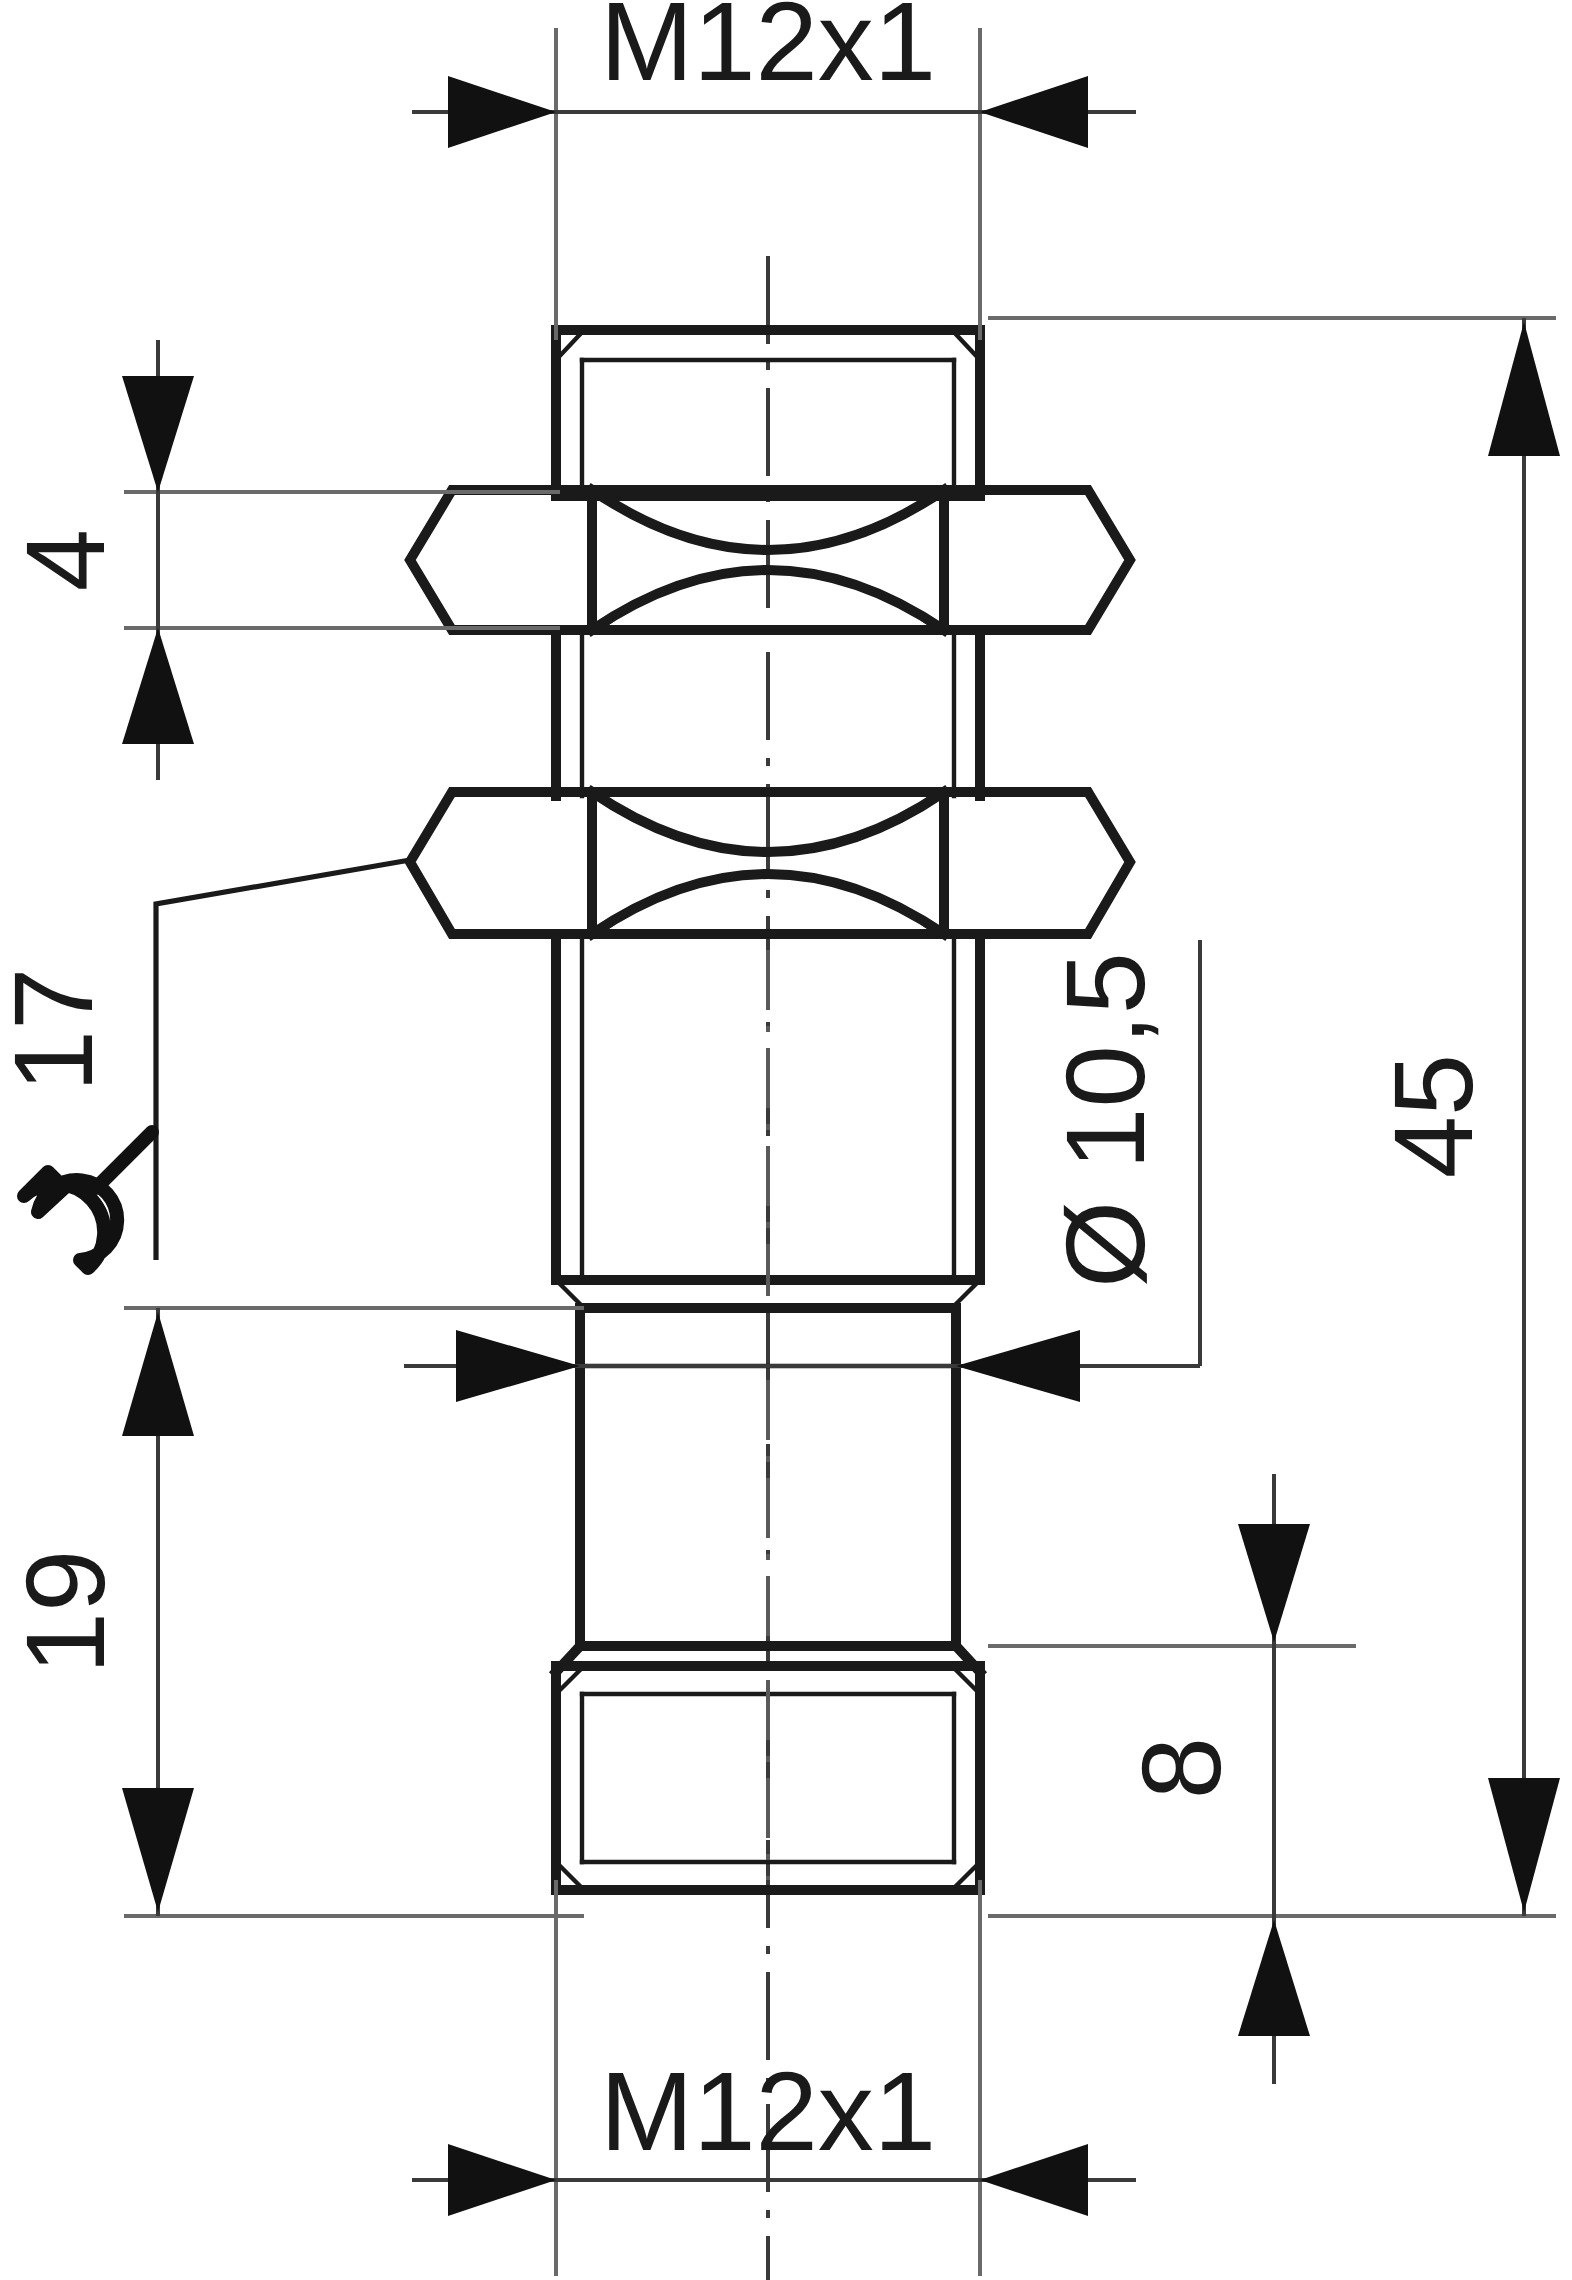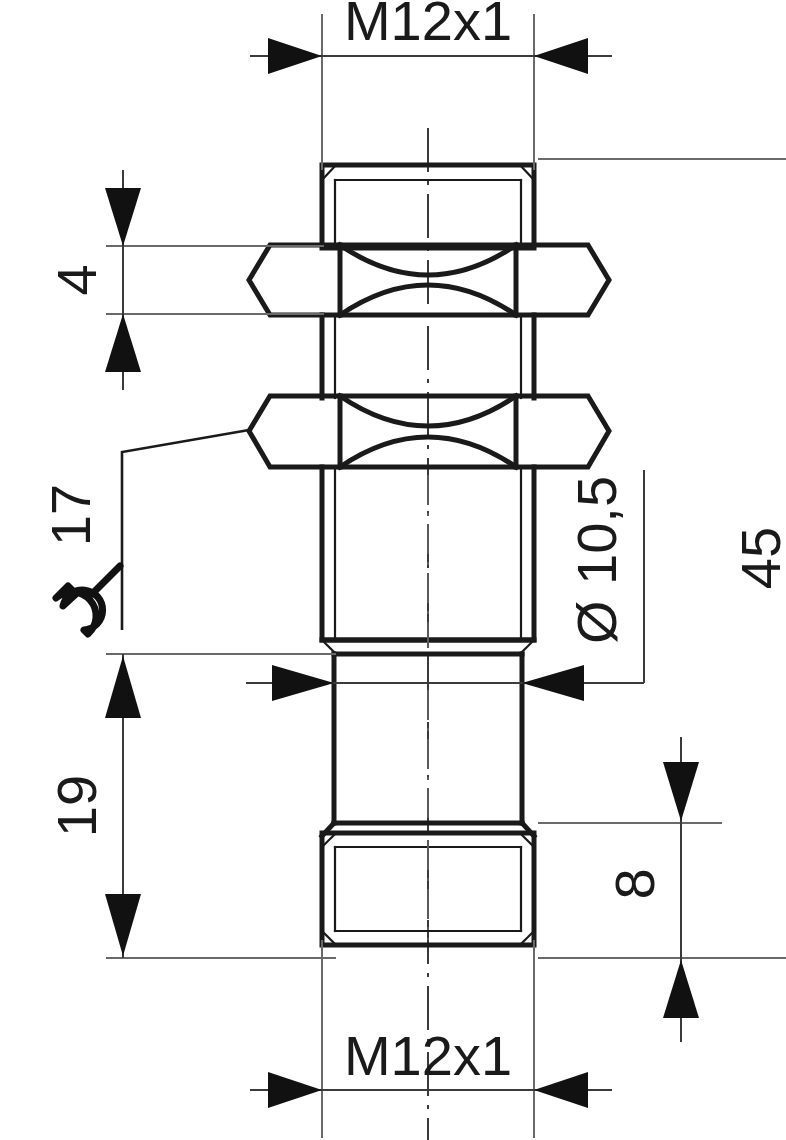--- a/index.html
+++ b/index.html
@@ -11,21 +11,20 @@
     width: 786px;
     height: 1140px;
     overflow: hidden;
     font-family: "Liberation Sans", sans-serif;
   }
   #drawing-root {
     position: relative;
     width: 646px;
     height: 1140px;
     background: #ffffff;
-    margin-left: 44px;
   }
   svg#drawing {
     display: block;
     width: 786px;
     height: 1140px;
   }
   .obj-line {
     stroke: #1a1a1a;
     fill: none;
     stroke-width: 5;

